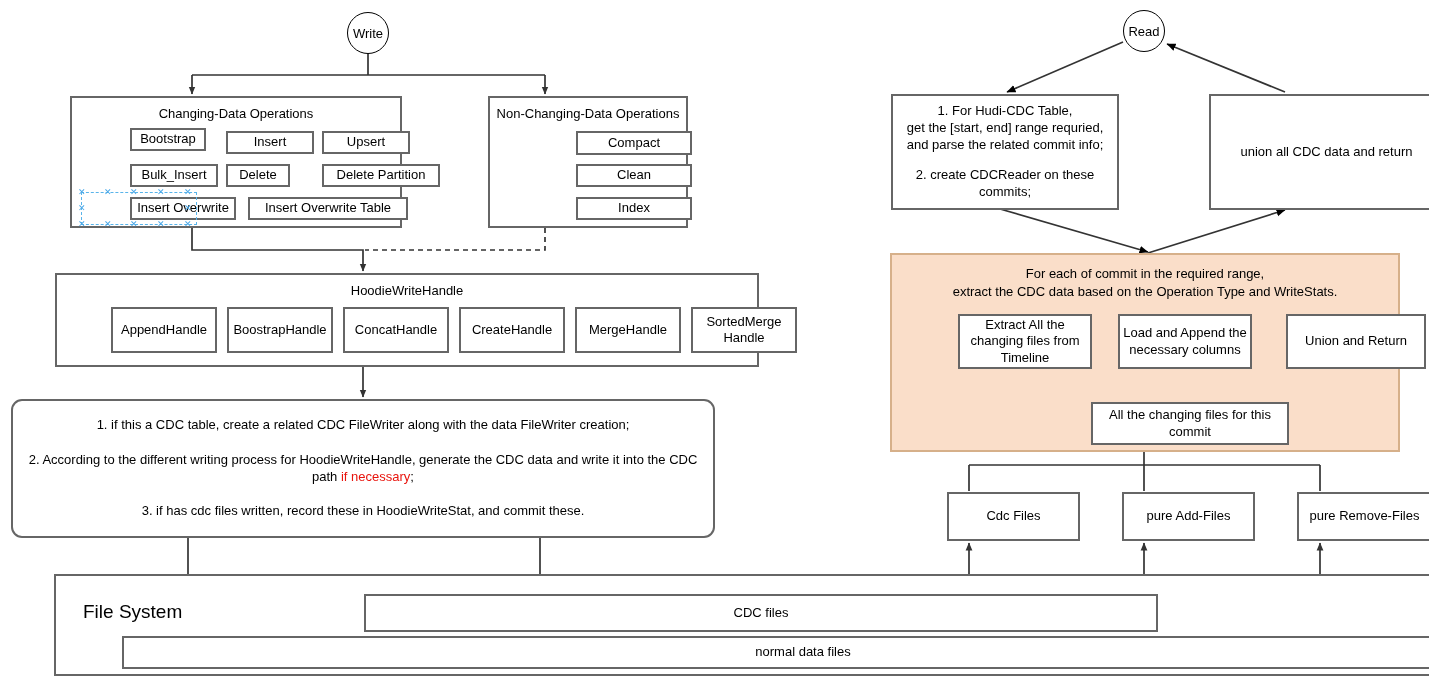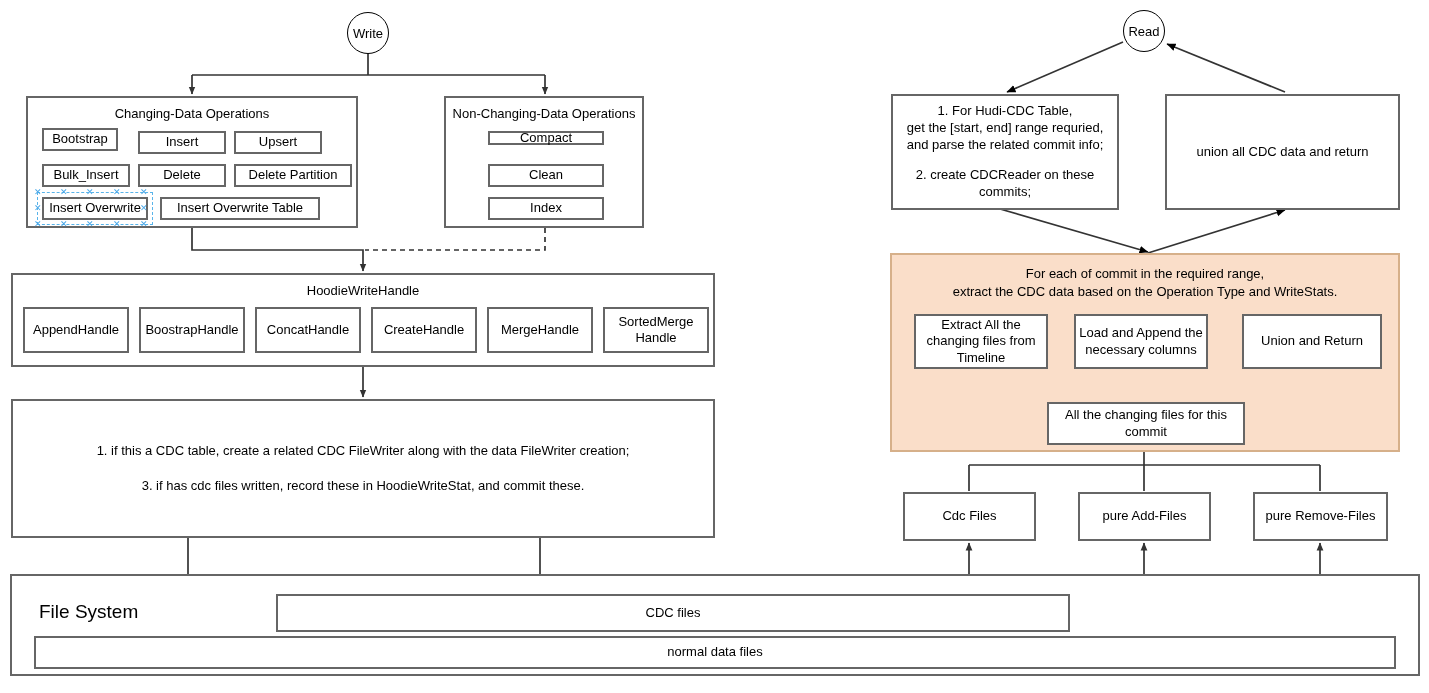--- a/index.html
+++ b/index.html
@@ -1,21 +1,21 @@
 <!DOCTYPE html>
 <html><head>
 <meta charset="utf-8">
 <style>
   html,body{margin:0;padding:0;background:#ffffff;}
   body{font-family:"Liberation Sans",sans-serif;color:#000;}
   #canvas{position:relative;width:1429px;height:693px;overflow:hidden;background:#fff;}
   #svg-layer{position:absolute;left:0;top:0;width:1429px;height:693px;pointer-events:none;}
   .node{position:absolute;box-sizing:border-box;background:#ffffff;border:2px solid #666666;
         display:flex;align-items:center;justify-content:center;text-align:center;
-        font-size:13px;line-height:1.25;}
+        font-size:13px;line-height:1.25;margin-left:44px;}
   .node.thin{border-width:2px;}
   .group{background:#ffffff;border:2px solid #666666;}
   .grp-title{position:absolute;left:0;right:0;top:8px;text-align:center;font-size:13px;}
   .ellipse{position:absolute;box-sizing:border-box;border:1.6px solid #000;border-radius:50%;
            background:#fff;display:flex;align-items:center;justify-content:center;font-size:13px;}
   .orange{position:absolute;box-sizing:border-box;background:#fadec9;border:2px solid #d6b08a;}
   .orange-title{position:absolute;left:0;right:0;top:10px;text-align:center;font-size:13px;line-height:1.35;}
   .textblock{position:absolute;box-sizing:border-box;border:2px solid #666;background:#fff;
              display:flex;flex-direction:column;align-items:center;justify-content:center;
              font-size:13px;line-height:1.3;}
@@ -92,21 +92,21 @@
     <div class="node thin" style="left:110px;top:33px;width:88px;height:23px;">
       <span>Insert</span>
     </div>
     <div class="node thin" style="left:206px;top:33px;width:88px;height:23px;">
       <span>Upsert</span>
     </div>
 
     <div class="node thin" style="left:14px;top:66px;width:88px;height:23px;">
       <span>Bulk_Insert</span>
     </div>
-    <div class="node thin" style="left:110px;top:66px;width:88px;height:23px;">
+    <div class="node thin" style="left:110px;top:66px;width:64px;height:23px;">
       <span>Delete</span>
     </div>
     <div class="node thin" style="left:206px;top:66px;width:118px;height:23px;">
       <span>Delete Partition</span>
     </div>
 
     <div class="sel-wrap" style="left:14px;top:99px;width:106px;height:23px;">
       <div class="node thin" style="left:0;top:0;width:106px;height:23px;position:absolute;">
         <span>Insert  Overwrite</span>
       </div>
@@ -125,21 +125,21 @@
       <span class="hx" style="left:71px;top:23px;">✕</span>
     </div>
 
     <div class="node thin" style="left:132px;top:99px;width:160px;height:23px;">
       <span>Insert  Overwrite Table</span>
     </div>
   </div>
 
   <div class="node group" style="left:444px;top:96px;width:200px;height:132px;display:block;">
     <div class="grp-title">Non-Changing-Data Operations</div>
-    <div class="node thin" style="left:42px;top:33px;width:116px;height:14px;">
+    <div class="node thin" style="left:42px;top:33px;width:116px;height:24px;">
       <span>Compact</span>
     </div>
     <div class="node thin" style="left:42px;top:66px;width:116px;height:23px;">
       <span>Clean</span>
     </div>
     <div class="node thin" style="left:42px;top:99px;width:116px;height:23px;">
       <span>Index</span>
     </div>
   </div>
 
@@ -158,22 +158,23 @@
       <span>CreateHandle</span>
     </div>
     <div class="node thin" style="left:474px;top:32px;width:106px;height:46px;">
       <span>MergeHandle</span>
     </div>
     <div class="node thin" style="left:590px;top:32px;width:106px;height:46px;">
       <span>SortedMerge Handle</span>
     </div>
   </div>
 
-  <div class="textblock" style="left:11px;top:399px;width:704px;height:139px;">
+  <div class="textblock" style="left:11px;top:399px;width:704px;height:139px;border-radius:11px;">
     <span class="ln">1. if this a CDC table, create a related CDC FileWriter along with the data FileWriter creation;</span>
+    <span class="ln" style="max-width:690px;"><span>2. According to the different writing process for HoodieWriteHandle, generate the CDC data and write it into the CDC path </span><span class="red">if necessary</span><span>;</span></span>
     <span class="ln">3. if has cdc files written, record these in HoodieWriteStat, and commit these.</span>
   </div>
 
   <div class="node group" style="left:10px;top:574px;width:1410px;height:102px;display:block;">
     <div class="fs-label" style="left:27px;top:24px;">File System</div>
     <div class="node thin" style="left:264px;top:18px;width:794px;height:38px;">
       <span>CDC files</span>
     </div>
     <div class="node thin" style="left:22px;top:60px;width:1362px;height:33px;">
       <span>normal data files</span>

